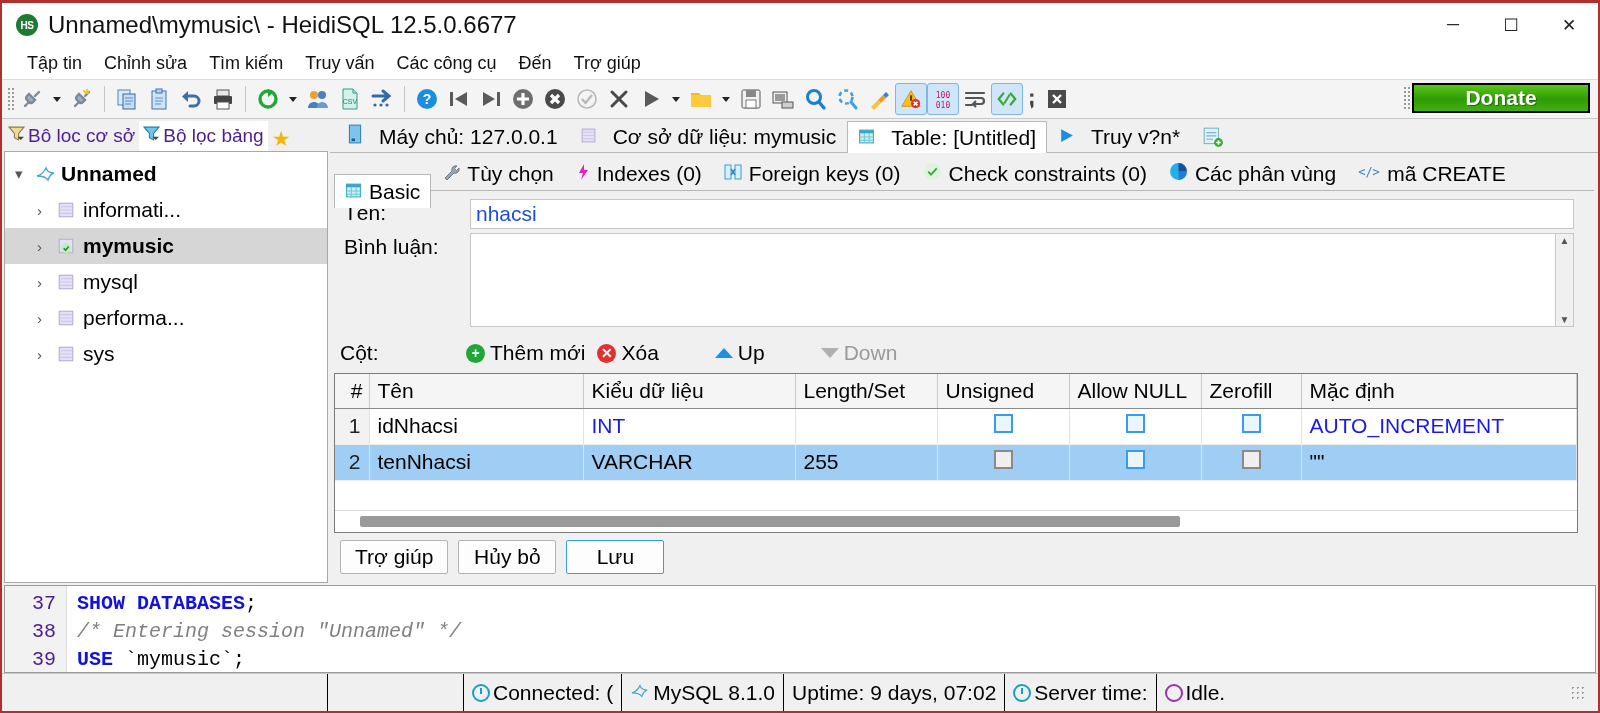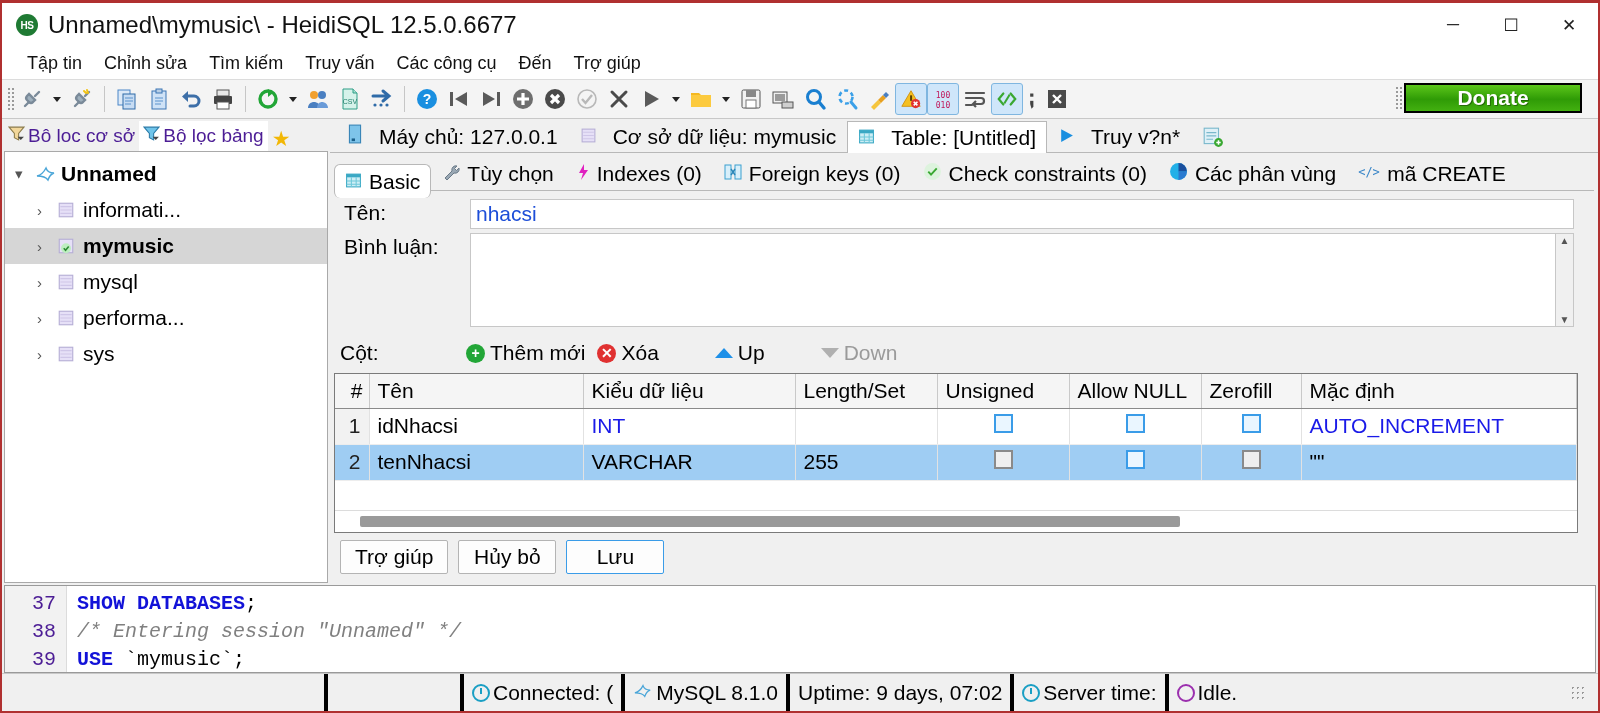--- a/index.html
+++ b/index.html
@@ -71,21 +71,21 @@
   }
   .tb-btn {
     width: 32px; height: 32px; flex: none;
     display: flex; align-items: center; justify-content: center;
     position: relative;
   }
   .tb-btn.small { width: 18px; }
   .tb-btn.active { background: #cfe6fa; border: 1px solid #7fb6e0; border-radius: 3px; }
   .tb-sep { width: 1px; height: 26px; background: #c6c6c6; margin: 0 6px; flex: none; }
   .donate-wrap {
-    position: absolute; right: 16px; top: 3px;
+    position: absolute; right: 8px; top: 3px;
     display: flex; align-items: center;
   }
   .donate {
     width: 178px; height: 30px;
     border: 2px solid #000;
     background: linear-gradient(#5cc61a, #2f9b06 55%, #43b010);
     color: #fff; font-weight: bold; font-size: 21px;
     display: flex; align-items: center; justify-content: center;
     text-shadow: 1px 1px 0 rgba(0,0,0,.35);
   }
@@ -134,21 +134,21 @@
   .mtab.sel { background: #fff; border-color: #b8b8b8; position: relative; top: 1px; }
 
   
   .editor { flex: 1; display: flex; flex-direction: column; background: #f0f0f0; padding: 0 4px 4px 4px; min-height: 0; }
   .subtabs { height: 38px; min-height: 38px; display: flex; align-items: flex-end; gap: 0; border-bottom: 1px solid #b8b8b8; }
   .stab {
     height: 34px; display: flex; align-items: center; gap: 7px;
     padding: 0 10px; font-size: 21px; white-space: nowrap;
     background: #f0f0f0; border: 1px solid transparent; border-bottom: none;
   }
-  .stab.sel { background: #fff; border-color: #b8b8b8; position: relative; top: 8px; border-radius: 6px; }
+  .stab.sel { background: #fff; border-color: #b8b8b8; position: relative; top: 18px; }
 
   .formarea { background: #f0f0f0; padding: 8px 0 6px 0; }
   .frow { display: flex; align-items: flex-start; padding-left: 10px; }
   .flabel { width: 126px; min-width: 126px; font-size: 21px; padding-top: 2px; }
   .finput {
     flex: 1; height: 30px; background: #fff; border: 1px solid #c7c7c7;
     font-size: 21px; padding: 2px 5px; margin-right: 20px;
     font-family: "Liberation Sans", sans-serif; color: #1d4ed8;
   }
   .ftextwrap { flex: 1; display: flex; margin-right: 20px; }
@@ -218,21 +218,21 @@
   .codearea div { height: 28px; line-height: 28px; white-space: pre; }
   .kw { color: #1212d8; font-weight: bold; }
   .cmt { color: #808080; font-style: italic; }
 
   
   .statusbar {
     height: 38px; min-height: 38px; background: #f0f0f0;
     border-top: 1px solid #c8c8c8; display: flex; align-items: center; font-size: 21px;
   }
   .sb-cell { display: flex; align-items: center; gap: 3px; padding: 0 8px; height: 100%;
-             border-right: 4px solid #000000; white-space: nowrap; overflow: hidden; }
+             border-right: 1px solid #000000; white-space: nowrap; overflow: hidden; }
   .sb-cell.first { border-right: none; }
   .clock { width: 18px; height: 18px; border: 2px solid #1a9fc4; border-radius: 50%; position: relative; flex: none; }
   .clock::after { content: ""; position: absolute; left: 6px; top: 2px; width: 2px; height: 6px; background: #1a9fc4; }
   .ocirc { width: 18px; height: 18px; border: 2px solid #9b2fae; border-radius: 50%; flex: none; }
   .resizer { margin-left: auto; width: 16px; height: 16px; margin-right: 4px;
              background-image: radial-gradient(circle, #999 1px, transparent 1px); background-size: 5px 5px; }
 </style>
 </head>
 <body>
 

